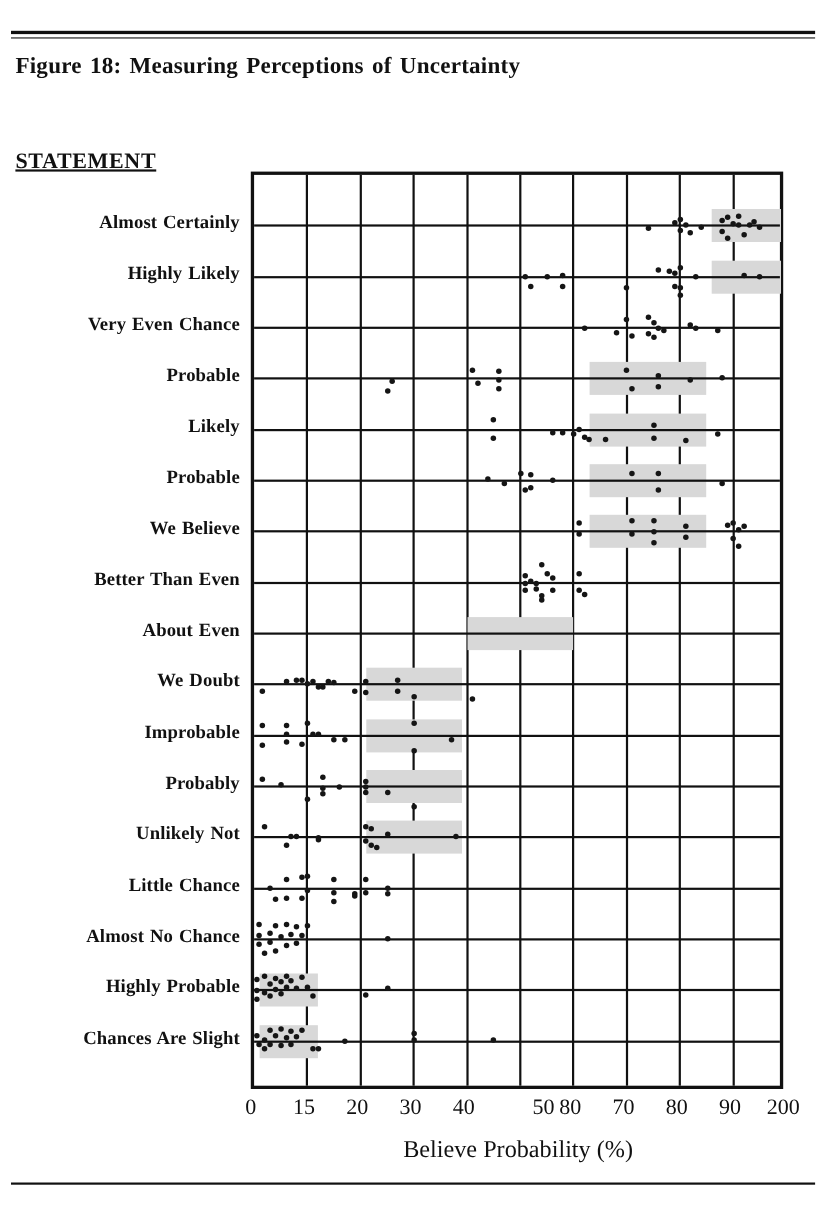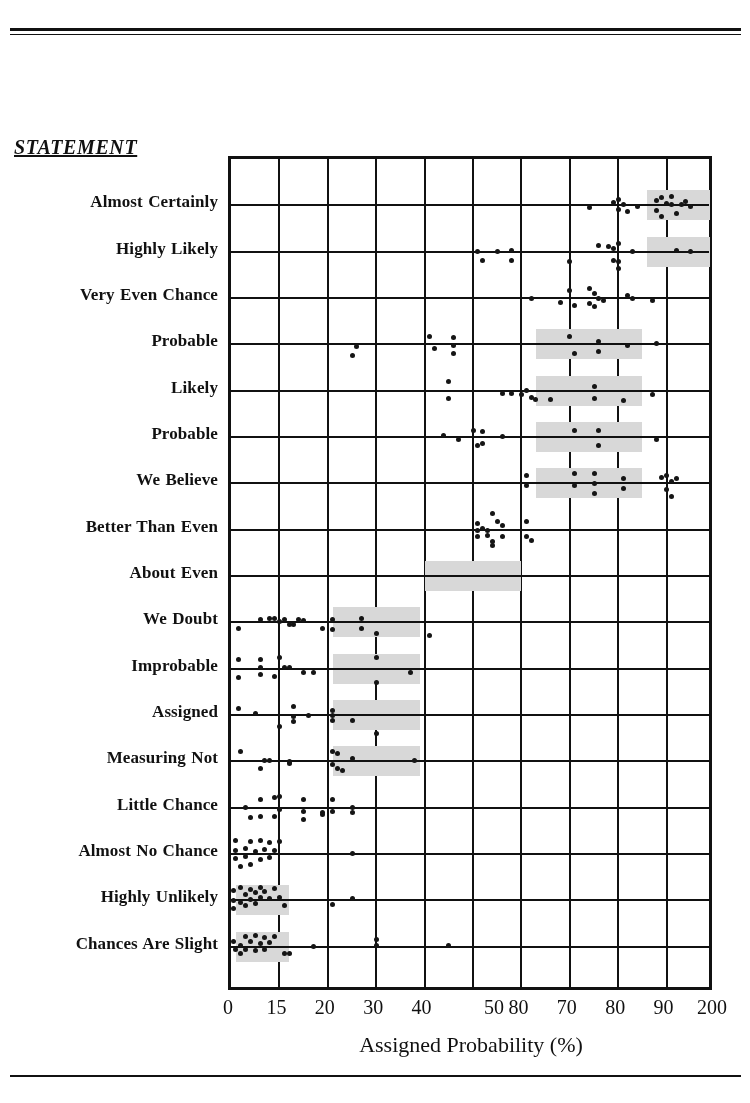--- a/index.html
+++ b/index.html
@@ -20,21 +20,20 @@
   .fig-title {
     position: absolute; left: 14px; top: 47px;
     font-size: 21px; font-weight: bold; letter-spacing: 0.2px;
     word-spacing: 2px;
   }
   .statement-header {
     position: absolute; left: 14px; top: 136px;
     font-size: 20px; font-weight: bold;
     text-decoration: underline;
     letter-spacing: 0.6px;
-    font-style: italic;
   }
   .plot {
     position: absolute; left: 228px; top: 156px;
     width: 484px; height: 834px;
     border: 3px solid #111;
     background: #fff;
   }
   .vline { position: absolute; top: 0; width: 2px; height: 100%; background: #111; }
   .hline { position: absolute; left: 0; height: 2px; width: 100%; background: #111; }
   .range-bar { position: absolute; height: 30px; }
@@ -55,40 +54,41 @@
     text-align: center; font-size: 22px;
   }
 </style>
 </head>
 <body>
 
 <div class="sheet">
   <div class="rule rule-top-thick"></div>
   <div class="rule rule-top-thin"></div>
 
+  <div class="fig-title">Figure 18: Measuring Perceptions of Uncertainty</div>
 
   <div class="statement-header">STATEMENT</div>
 
   <div id="row-labels">
       <div class="row-label" style="top: 191px;">Almost Certainly</div>
       <div class="row-label" style="top: 238px;">Highly Likely</div>
       <div class="row-label" style="top: 284px;">Very Even Chance</div>
       <div class="row-label" style="top: 330px;">Probable</div>
       <div class="row-label" style="top: 377px;">Likely</div>
       <div class="row-label" style="top: 423px;">Probable</div>
       <div class="row-label" style="top: 469px;">We Believe</div>
       <div class="row-label" style="top: 516px;">Better Than Even</div>
       <div class="row-label" style="top: 562px;">About Even</div>
       <div class="row-label" style="top: 608px;">We Doubt</div>
       <div class="row-label" style="top: 655px;">Improbable</div>
-      <div class="row-label" style="top: 701px;">Assigned</div>
-      <div class="row-label" style="top: 747px;">Measuring Not</div>
+      <div class="row-label" style="top: 701px;">Probably</div>
+      <div class="row-label" style="top: 747px;">Unlikely Not</div>
       <div class="row-label" style="top: 794px;">Little Chance</div>
       <div class="row-label" style="top: 840px;">Almost No Chance</div>
-      <div class="row-label" style="top: 886px;">Highly Unlikely</div>
+      <div class="row-label" style="top: 886px;">Highly Probable</div>
       <div class="row-label" style="top: 933px; padding-left: 36px;">Chances Are Slight</div>
     </div>
 
   <div class="plot" id="plot">
       <div class="vline" style="left: 47.4px; background: rgb(17, 17, 17);"></div>
       <div class="vline" style="left: 95.8px; background: rgb(17, 17, 17);"></div>
       <div class="vline" style="left: 144.2px; background: rgb(17, 17, 17);"></div>
       <div class="vline" style="left: 192.6px; background: rgb(17, 17, 17);"></div>
       <div class="vline" style="left: 241px; background: rgb(17, 17, 17);"></div>
       <div class="vline" style="left: 289.4px; background: rgb(17, 17, 17);"></div>
@@ -378,16 +378,16 @@
       <div class="x-tick" style="left: 350.2px;">30</div>
       <div class="x-tick" style="left: 398.6px;">40</div>
       <div class="x-tick" style="left: 471px;">50</div>
       <div class="x-tick" style="left: 495.4px;">80</div>
       <div class="x-tick" style="left: 543.8px;">70</div>
       <div class="x-tick" style="left: 592.2px;">80</div>
       <div class="x-tick" style="left: 640.6px;">90</div>
       <div class="x-tick" style="left: 689px;">200</div>
     </div>
 
-  <div class="x-axis-title">Assigned Probability (%)</div>
+  <div class="x-axis-title">Believe Probability (%)</div>
 
   <div class="rule rule-bottom"></div>
 </div>
 
 </body></html>

